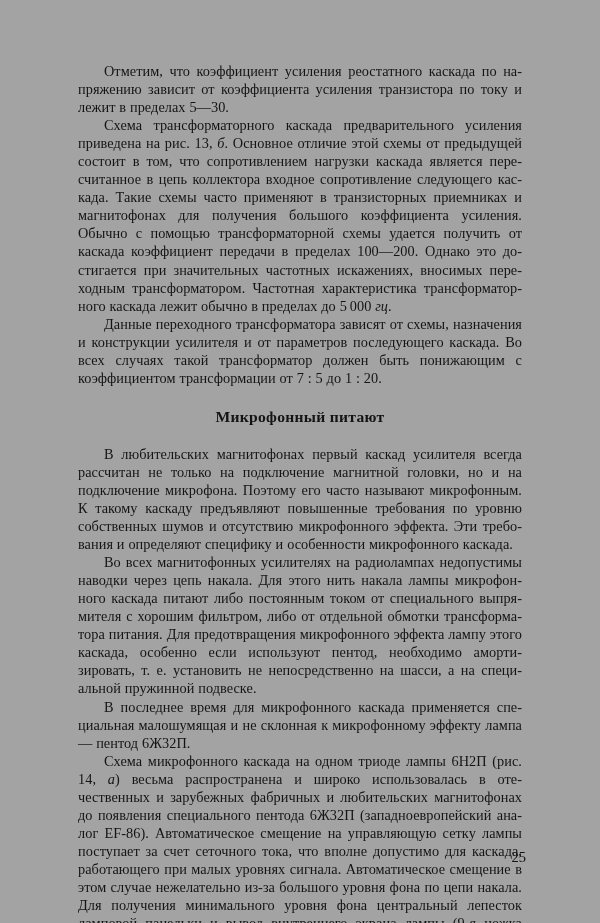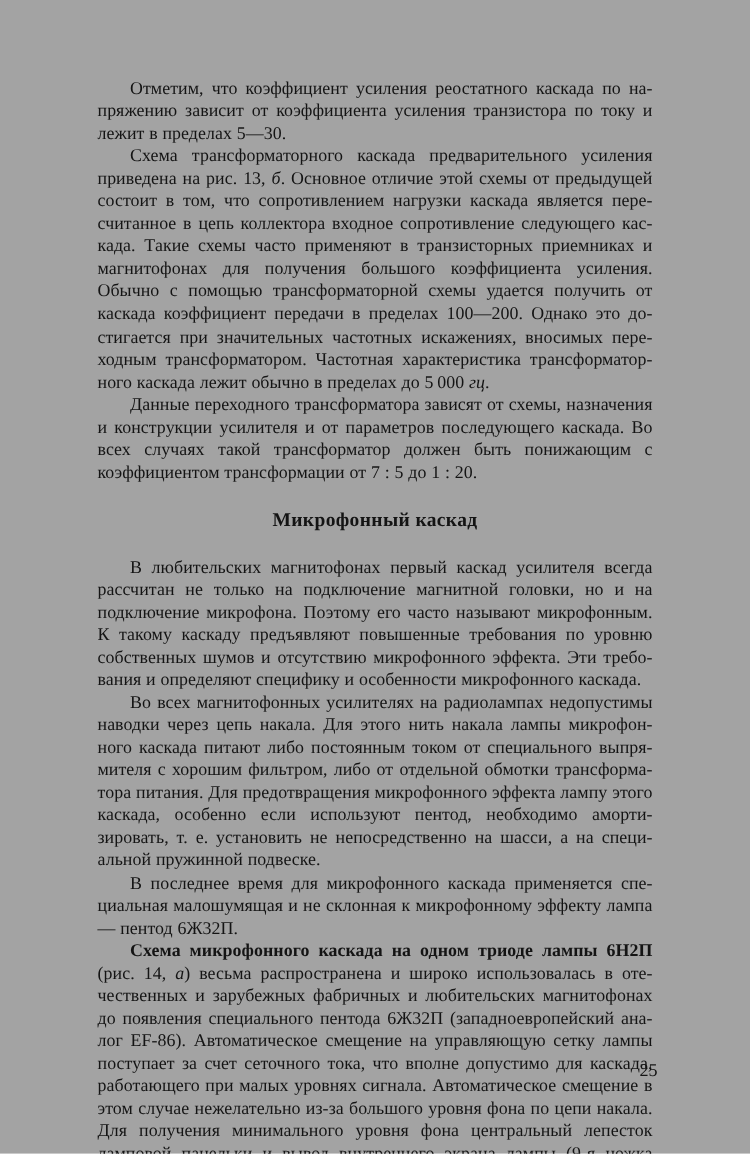--- a/index.html
+++ b/index.html
@@ -50,21 +50,21 @@
     margin: 0;
     text-align: center;
     font-weight: bold;
     font-size: 15.6px;
     line-height: 18px;
     padding-top: 21px;
     padding-bottom: 19px;
     letter-spacing: 0.3px;
   }
 
-  .b { font-weight: bold; }
+  .b { font-weight: normal; }
   .i { font-style: italic; }
 
   .nb { white-space: nowrap; }
 
   .page-number {
     position: absolute;
     right: 74px;
     top: 849px;
     font-size: 14.5px;
     line-height: 16px;
@@ -77,21 +77,21 @@
 <div class="page">
 
   <div class="text-block">
 
     <p class="para">Отметим, что коэффициент усиления реостатного каскада по на­пряжению зависит от коэффициента усиления транзистора по току и лежит в пределах 5—30.</p>
 
     <p class="para">Схема трансформаторного каскада предварительного усиления приведена на рис. 13,&nbsp;<span class="i">б</span>. Основное отличие этой схемы от предыдущей состоит в том, что сопротивлением нагрузки каскада является пере­считанное в цепь коллектора входное сопротивление следующего кас­када. Такие схемы часто применяют в транзисторных приемниках и магнитофонах для получения большого коэффициента усиления. Обычно с помощью трансформаторной схемы удается получить от каскада коэффициент передачи в пределах 100—200. Однако это до­стигается при значительных частотных искажениях, вносимых пере­ходным трансформатором. Частотная характеристика трансформатор­ного каскада лежит обычно в пределах до <span class="nb">5 000 <span class="i">гц</span>.</span></p>
 
     <p class="para">Данные переходного трансформатора зависят от схемы, назначе­ния и конструкции усилителя и от параметров последующего каска­да. Во всех случаях такой трансформатор должен быть понижающим с коэффициентом трансформации от 7 : 5 до 1 : 20.</p>
 
-    <h2 class="heading">Микрофонный каскад</h2>
+    <h2 class="heading">Микрофонный питают</h2>
 
     <p class="para">В любительских магнитофонах первый каскад усилителя всегда рассчитан не только на подключение магнитной головки, но и на подключение микрофона. Поэтому его часто называют микрофонным. К такому каскаду предъявляют повышенные требования по уровню собственных шумов и отсутствию микрофонного эффекта. Эти требо­вания и определяют специфику и особенности микрофонного каскада.</p>
 
     <p class="para">Во всех магнитофонных усилителях на радиолампах недопустимы наводки через цепь накала. Для этого нить накала лампы микрофон­ного каскада питают либо постоянным током от специального выпря­мителя с хорошим фильтром, либо от отдельной обмотки трансформа­тора питания. Для предотвращения микрофонного эффекта лампу этого каскада, особенно если используют пентод, необходимо аморти­зировать, т. е. установить не непосредственно на шасси, а на специ­альной пружинной подвеске.</p>
 
     <p class="para">В последнее время для микрофонного каскада применяется спе­циальная малошумящая и не склонная к микрофонному эффекту лампа — пентод 6Ж32П.</p>
 
     <p class="para"><span class="b">Схема микрофонного каскада на одном триоде лампы 6Н2П</span> (рис. 14,&nbsp;<span class="i">а</span>) весьма распространена и широко использовалась в оте­чественных и зарубежных фабричных и любительских магнитофонах до появления специального пентода 6Ж32П (западноевропейский ана­лог EF-86). Автоматическое смещение на управляющую сетку лам­пы поступает за счет сеточного тока, что вполне допустимо для кас­када, работающего при малых уровнях сигнала. Автоматическое смещение в этом случае нежелательно из-за большого уровня фона по цепи накала. Для получения минимального уровня фона цент­ральный лепесток ламповой панельки и вывод внутреннего экрана лампы (9-я ножка панельки) должны быть заземлены коротким про­водником в одной точке шасси вместе с заземляемым выводом рези­стора . В ряде случаев точку заземления приходится подбирать опытным путем по минимуму фона. Ламповая панелька обязательно должна иметь экран (панель типа&nbsp; ПЛП-9-Э или ПЛК-9-Э). Между фланцем панельки и шасси должен быть хороший электрический контакт.</p>
 
   </div>

